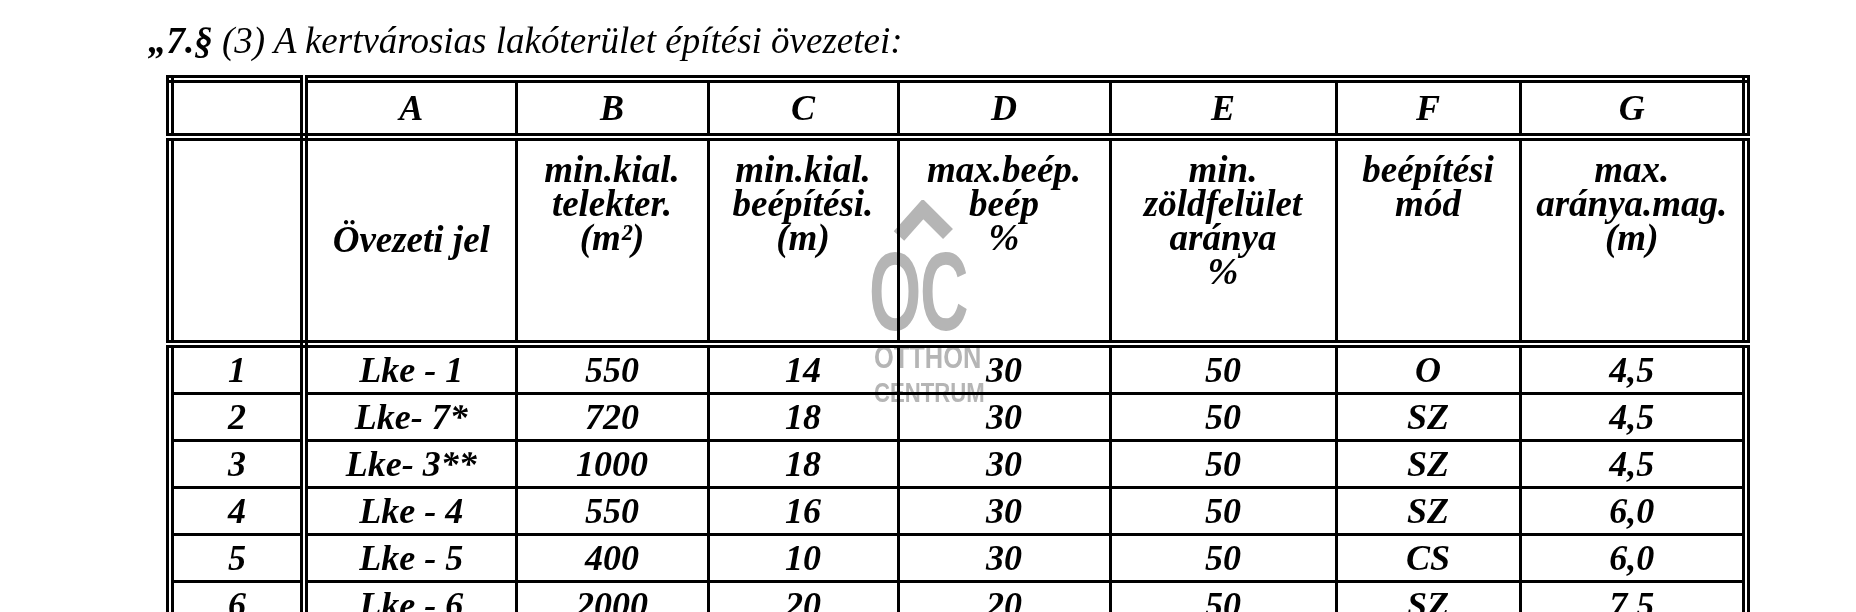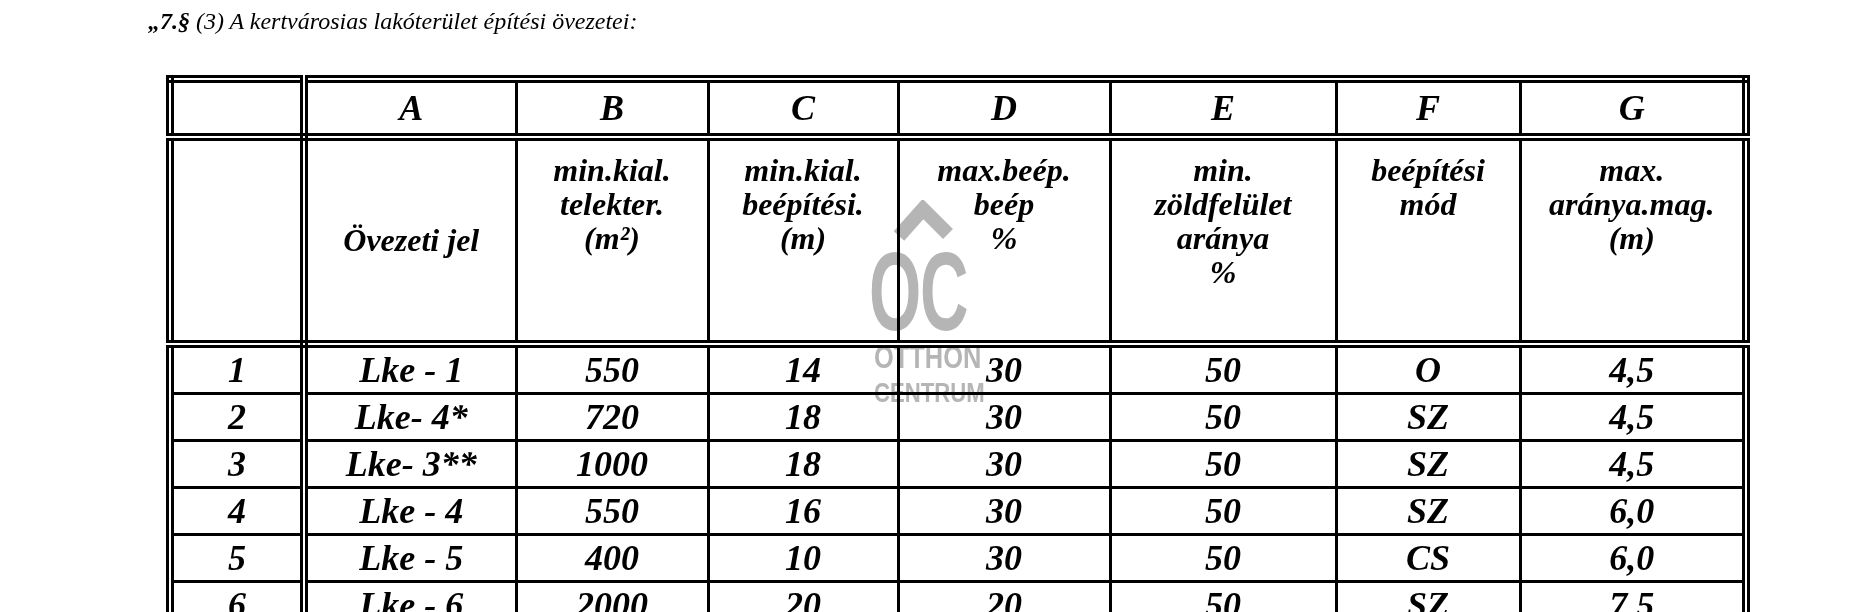--- a/index.html
+++ b/index.html
@@ -7,21 +7,21 @@
   }
   html,body{margin:0;padding:0;}
   body{
     width:1856px;height:612px;overflow:hidden;background:var(--paper);
     font-family:"Liberation Serif",serif;color:var(--ink);
   }
   .page{position:relative;width:1856px;height:612px;background:var(--paper);overflow:hidden;}
 
   
   .doc-title{
-    position:absolute;left:148px;top:8px;font-style:italic;font-size:24px;
+    position:absolute;left:148px;top:19px;font-style:italic;font-size:37px;
     white-space:nowrap;color:var(--ink);
   }
   .doc-title .tbold{font-weight:bold;}
 
   
   .wm{position:absolute;left:0;top:0;z-index:1;color:var(--watermark);}
   .wm-roof{position:absolute;left:890px;top:200px;}
   .wm-oc{
     position:absolute;left:869px;top:236px;font-family:"Liberation Sans",sans-serif;
     font-weight:bold;font-size:112px;line-height:1;letter-spacing:-2px;
@@ -49,21 +49,21 @@
     border:3px solid var(--ink);
     text-align:center;overflow:hidden;background:transparent;
     font-weight:bold;font-style:italic;
   }
   
   .zoning .c0{border-right:8px double var(--ink);}
   
   .zoning tr.letters th{border-bottom:8px double var(--ink);height:48px;font-size:36px;vertical-align:middle;}
   .zoning tr.hdr th{
     border-bottom:8px double var(--ink);height:186px;vertical-align:top;
-    font-size:32px;line-height:34px;padding-top:12px;
+    font-size:37px;line-height:34px;padding-top:12px;
   }
   .zoning tr.hdr th.vmid{vertical-align:middle;padding-top:0;}
   .zoning tbody td{height:42px;font-size:36px;vertical-align:middle;}
   .zoning tr.last td{border-bottom:7px solid var(--ink);}
 </style>
 </head>
 <body>
 
 <div class="page">
 
@@ -147,21 +147,21 @@
         <td>Lke - 1</td>
         <td>550</td>
         <td>14</td>
         <td>30</td>
         <td>50</td>
         <td>O</td>
         <td>4,5</td>
       </tr>
       <tr>
         <td class="c0">2</td>
-        <td>Lke- 4*</td>
+        <td>Lke- 7*</td>
         <td>720</td>
         <td>18</td>
         <td>30</td>
         <td>50</td>
         <td>SZ</td>
         <td>4,5</td>
       </tr>
       <tr>
         <td class="c0">3</td>
         <td>Lke- 3**</td>

